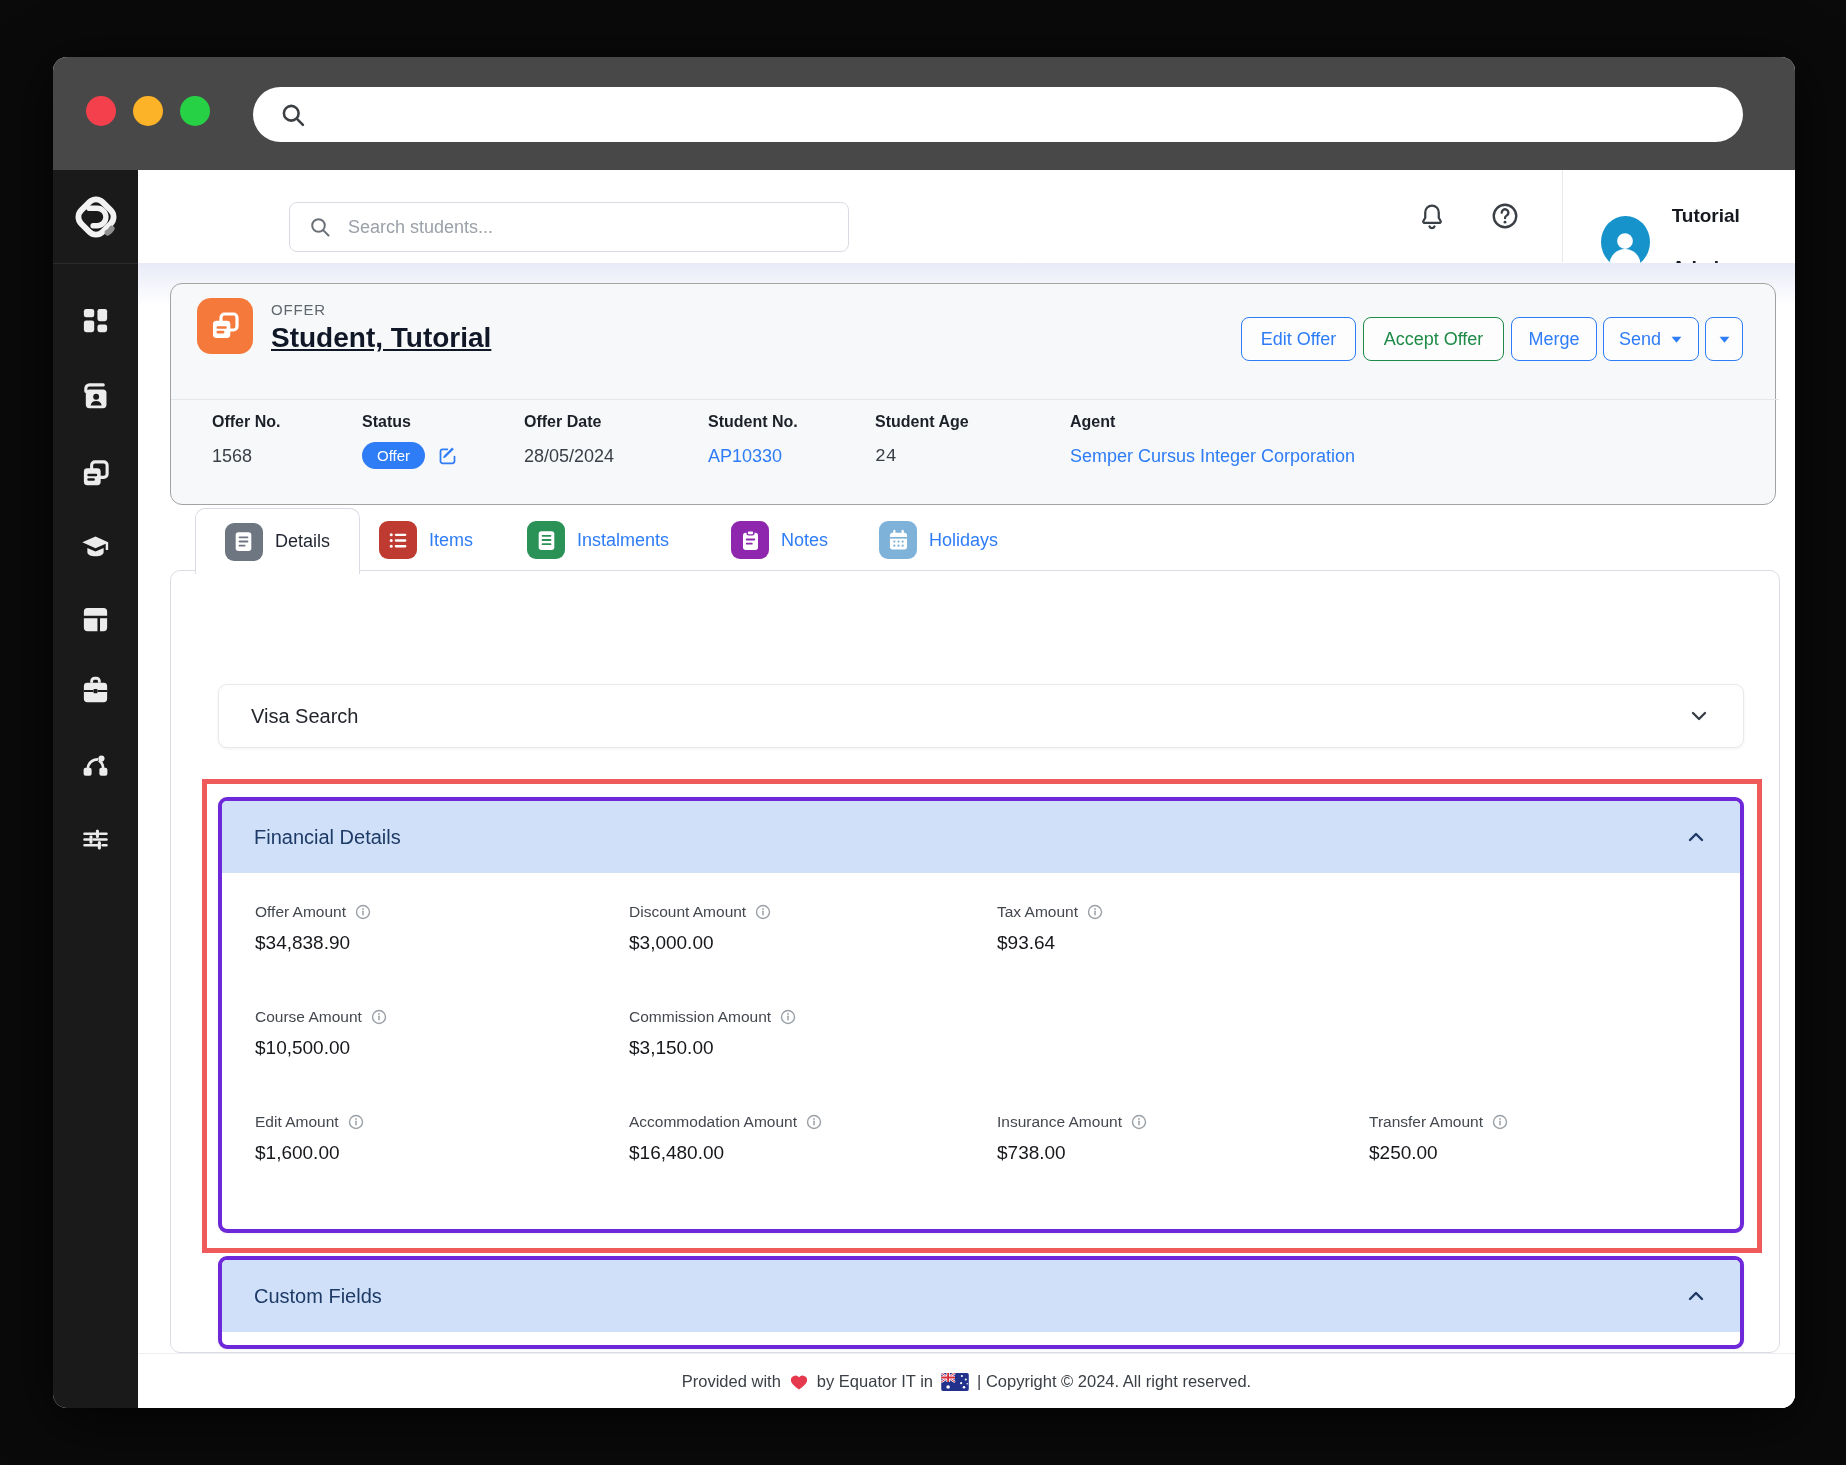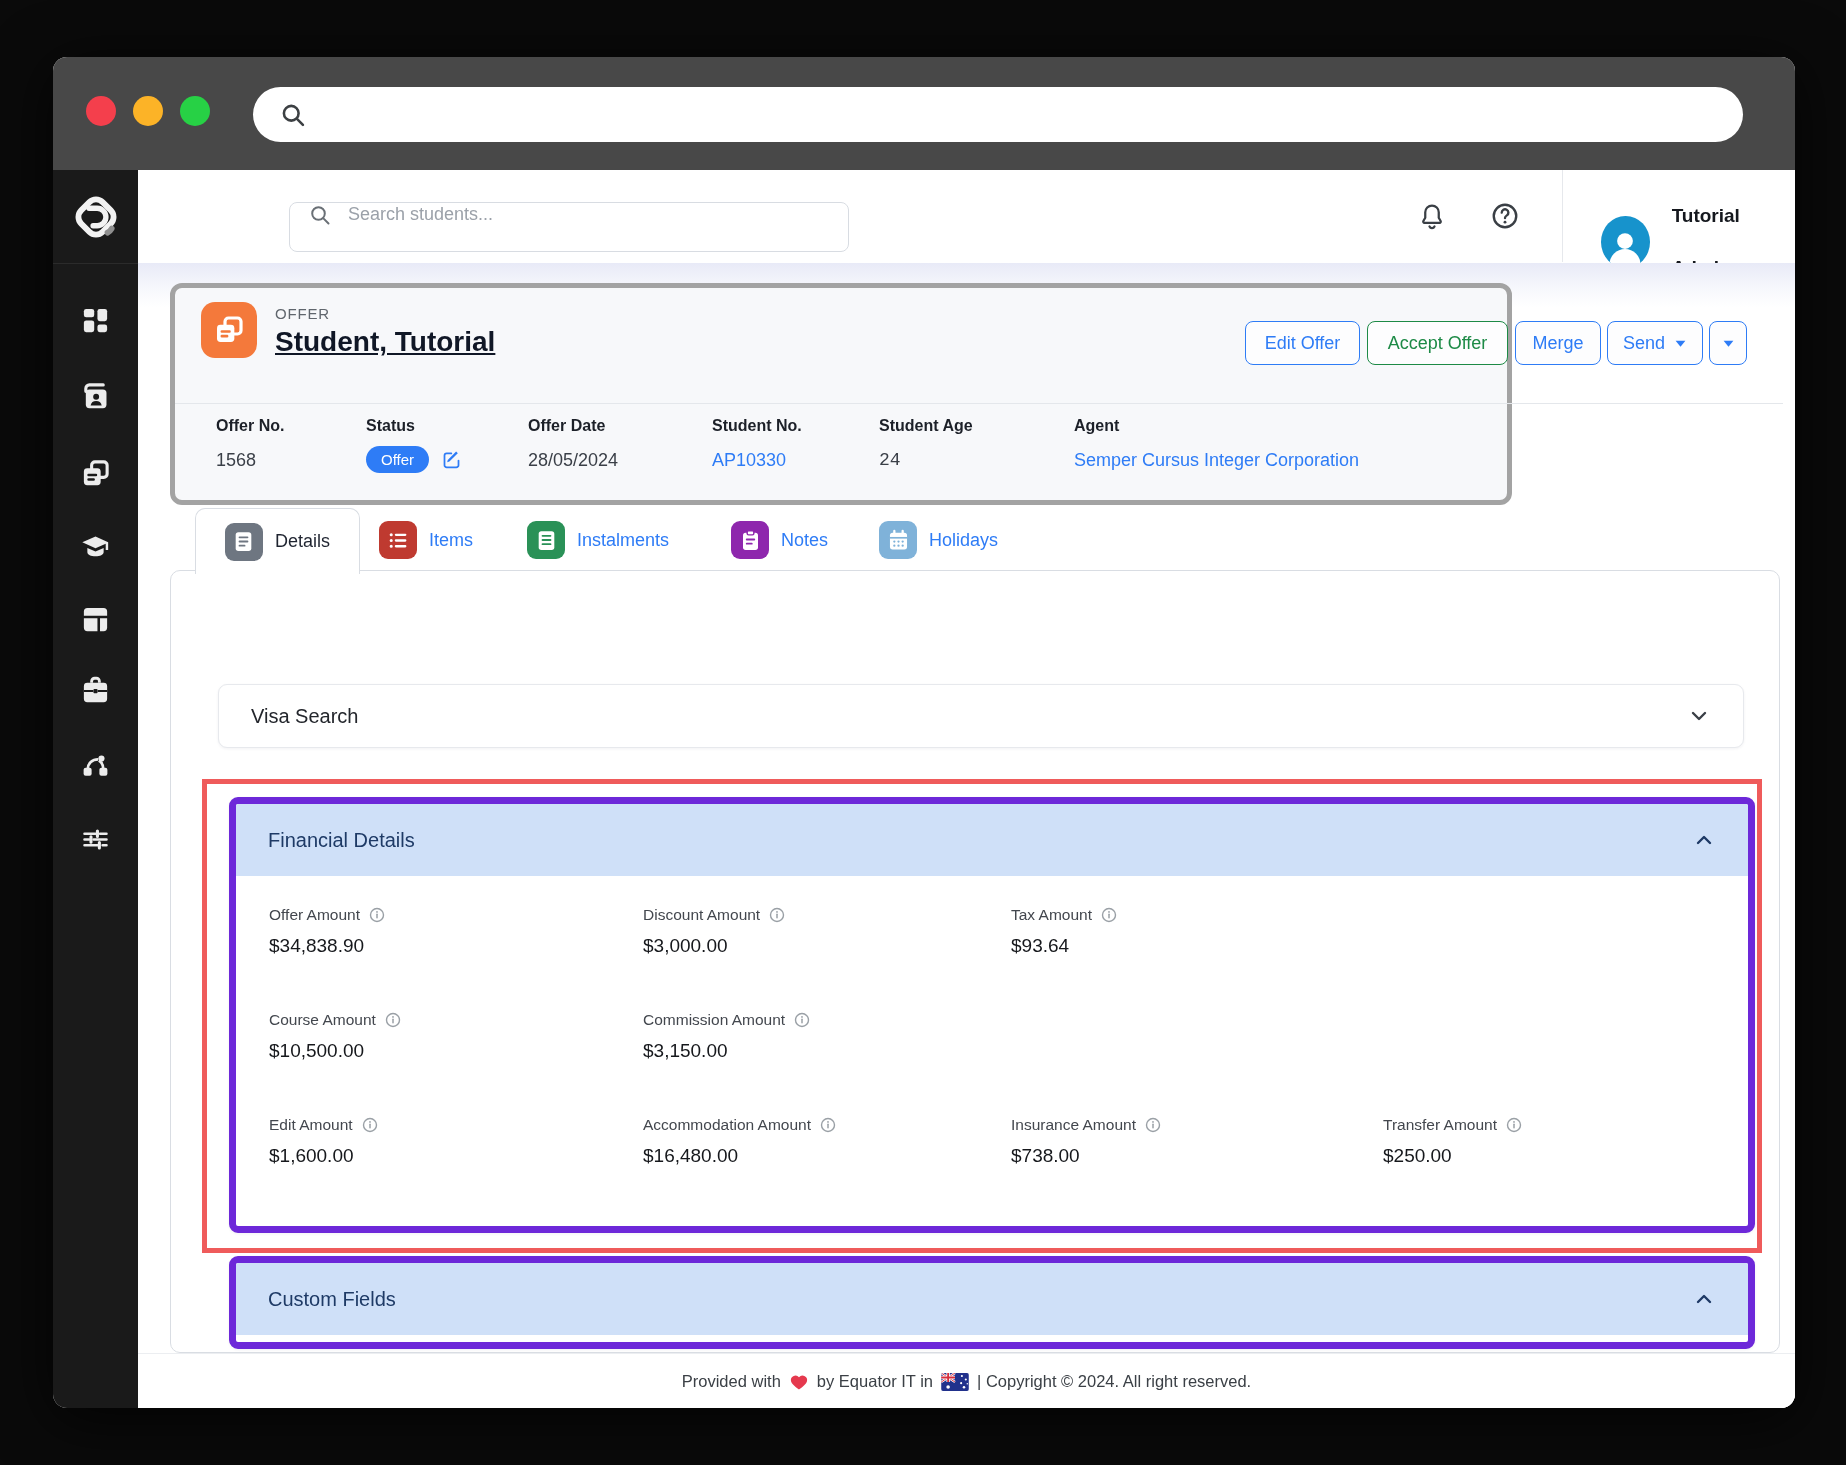--- a/index.html
+++ b/index.html
@@ -18,36 +18,36 @@
   
   .sidebar{left:0;top:113px;width:85px;height:1238px;background:#1a1a1a;}
   .logoblock{left:0;top:0;width:85px;height:93px;border-bottom:1px solid #2b2b2b;
              display:flex;align-items:center;justify-content:center;}
   .navicon{left:22px;width:40px;height:40px;color:#ececec;display:flex;align-items:center;justify-content:center;cursor:pointer;}
   .navicon svg{width:31px;height:31px;}
 
   
   .topbar{left:85px;top:113px;width:1657px;height:93px;background:#fff;border-bottom:1px solid #e8eaee;}
   .searchbox{left:151px;top:32px;width:560px;height:50px;border:1px solid #d8dce2;border-radius:8px;background:#fff;
-             display:flex;align-items:flex-start;padding-left:18px;box-sizing:border-box;color:#5f6368;}
+             display:flex;align-items:center;padding-left:18px;box-sizing:border-box;color:#5f6368;}
   .searchbox input{border:none;outline:none;font-size:18px;color:#3c4043;margin-left:14px;width:440px;
                    font-family:"Liberation Sans", sans-serif;background:transparent;}
   .searchbox input::placeholder{color:#9ba1a9;}
   .iconbtn{width:44px;height:44px;display:flex;align-items:center;justify-content:center;color:#3a3f45;cursor:pointer;}
   .iconbtn svg{width:30px;height:30px;}
   .hdivider{width:1px;background:#e6e8ec;}
   .avatar{width:52px;height:52px;border-radius:50%;background:#1793cc;overflow:hidden;display:flex;align-items:flex-end;justify-content:center;}
   .username{font-size:19px;font-weight:bold;color:#15181e;line-height:93px;}
 
   
   .content{left:85px;top:206px;width:1657px;height:1145px;background:#fff;}
   .lavband{left:0;top:0;width:1657px;height:44px;background:linear-gradient(180deg,#e8eaf7 0%,#f6f7fc 55%,#ffffff 100%);}
 
   
-  .offercard{left:32px;top:20px;width:1342px;height:222px;background:#f7f8fa;border:5px solid #a3a3a3;
+  .offercard{left:32px;top:20px;width:1606px;height:222px;background:#f7f8fa;border:1px solid #a3a3a3;
              border-radius:12px;box-sizing:border-box;}
   .offericon{left:26px;top:14px;width:56px;height:56px;border-radius:14px;background:#f4793b;
              display:flex;align-items:center;justify-content:center;}
   .entitylabel{left:100px;top:17px;font-size:15px;color:#60666d;letter-spacing:.8px;}
   .offertitle{left:100px;top:38px;font-size:28px;font-weight:bold;color:#101726;text-decoration:underline;}
   .btn{position:absolute;top:33px;height:44px;border-radius:8px;background:#fdfdfe;display:flex;align-items:center;
        justify-content:center;font-size:18px;box-sizing:border-box;cursor:pointer;gap:9px;}
   .btn-blue{border:1px solid #2e7cf6;color:#2e7cf6;}
   .btn-green{border:1px solid #1d8a46;color:#1d8a46;}
   .carddivider{left:0px;top:115px;width:1608px;height:1px;background:#e4e7eb;}
@@ -64,22 +64,22 @@
   .tabtile svg{width:25px;height:25px;}
   .tablabel{font-size:18px;color:#2e7cf6;}
   .tablabel-active{font-size:18px;color:#1f2430;}
 
   
   .panel{left:32px;top:307px;width:1610px;height:783px;border:1px solid #d9dde3;border-radius:10px;background:#fff;box-sizing:border-box;z-index:2;}
   .accbar{position:absolute;left:80px;width:1526px;height:64px;background:#fff;border:1px solid #e7e9ed;border-radius:9px;
           box-shadow:0 1px 3px rgba(30,40,60,.06);display:flex;align-items:center;justify-content:space-between;
           padding:0 32px;box-sizing:border-box;cursor:pointer;z-index:3;}
   .acctitle{font-size:20px;color:#23262c;}
-  .bluecard{position:absolute;left:80px;width:1526px;background:#fff;border:7px solid #6d28d9;border-radius:9px;
-            box-shadow:0 1px 3px rgba(30,40,60,.06);box-sizing:border-box;overflow:hidden;z-index:3;margin-left:11px;}
+  .bluecard{position:absolute;left:80px;width:1526px;background:#fff;border:4px solid #6d28d9;border-radius:9px;
+            box-shadow:0 1px 3px rgba(30,40,60,.06);box-sizing:border-box;overflow:hidden;z-index:3;}
   .bluehead{height:72px;background:#cfe0f8;display:flex;align-items:center;justify-content:space-between;
             padding:0 32px;box-sizing:border-box;cursor:pointer;}
   .bluehead .acctitle{color:#1e3a66;}
   .chev{color:#3a3f46;display:flex;}
   .chev svg{width:24px;height:24px;}
   .bluehead .chev{color:#1e3a66;}
 
   .redbox{left:64px;top:516px;width:1560px;height:474px;border:5px solid #ef5b5b;box-sizing:border-box;z-index:5;pointer-events:none;}
 
   .fingrid{position:absolute;left:0;top:72px;width:1524px;}

